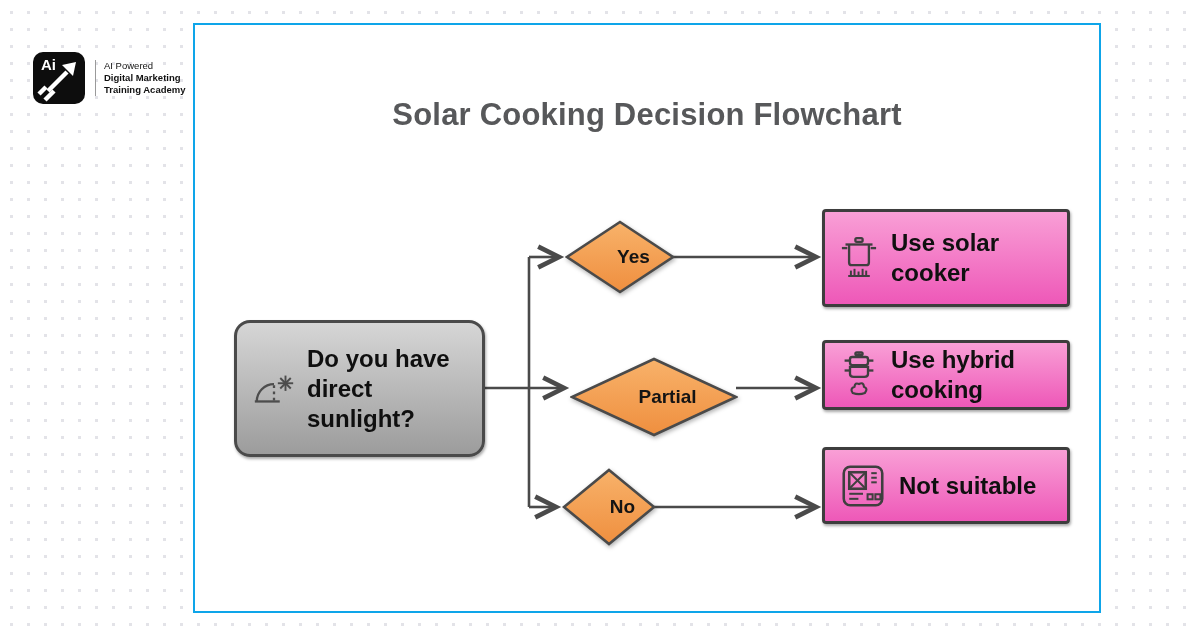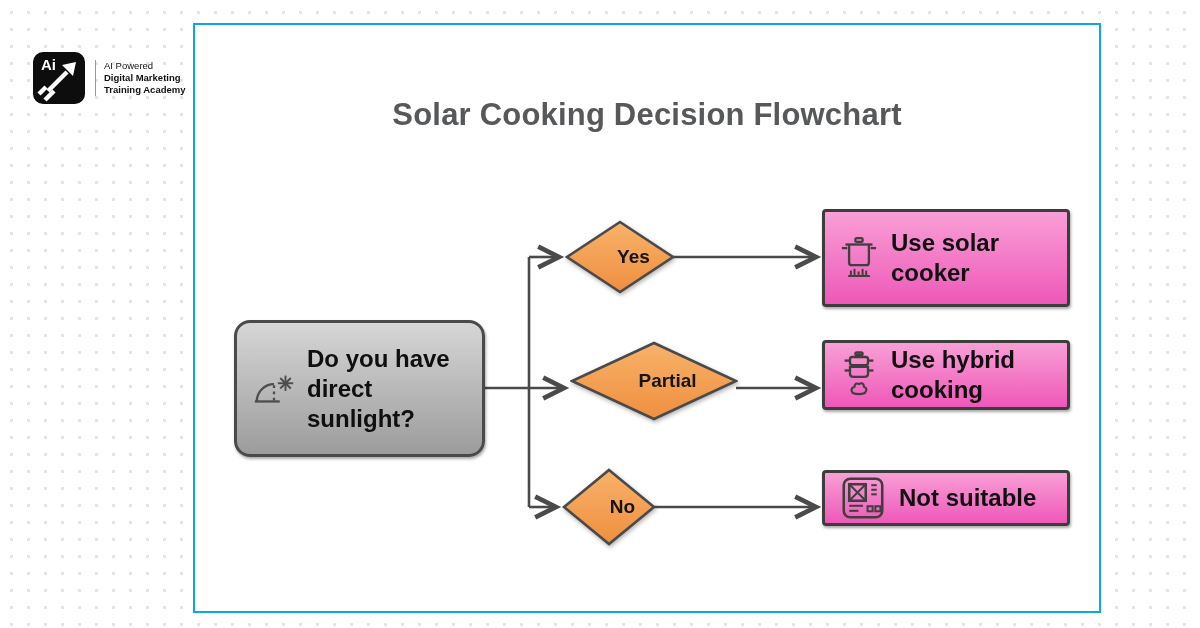--- a/index.html
+++ b/index.html
@@ -50,33 +50,33 @@
     box-shadow:1px 2px 3px rgba(0,0,0,.35);
     padding:10px 12px 10px 14px; gap:10px;
   }
   .q-box .label{
     font-size:24px; line-height:30px; font-weight:bold; color:#0f0f0f; width:170px;
   }
   .diamond{ justify-content:center; }
   .diamond > svg.shape{ position:absolute; left:0; top:0; filter:drop-shadow(1px 2px 2px rgba(0,0,0,.3)); }
   .diamond .label{ position:relative; font-size:19px; font-weight:bold; color:#141414;margin-left:27px; }
   .d-yes{ left:370px; top:195px; width:110px; height:74px; }
-  .d-partial{ left:375px; top:316px; width:168px; height:80px;justify-content:center; }
+  .d-partial{ left:375px; top:332px; width:168px; height:80px;justify-content:center; }
   .d-no{ left:367px; top:443px; width:94px; height:78px; }
 
   .out-box{
     left:627px; width:248px;
     background:linear-gradient(180deg,#f99fd6 0%,#ee58b8 100%);
     border:3px solid #3d3d3d; border-radius:4px;
     box-shadow:1px 2px 3px rgba(0,0,0,.35);
     padding:8px 10px 8px 16px; gap:14px;
   }
   .out-1{ top:184px; height:98px; }
   .out-2{ top:315px; height:70px; }
-  .out-3{ top:445px; height:56px;align-items:center; }
+  .out-3{ top:422px; height:77px;align-items:center; }
   .out-box .label{
     font-size:24px; line-height:30px; font-weight:bold; color:#101010; width:160px;
   }
   .node .icon{ flex:0 0 auto; display:flex; align-items:center; justify-content:center; }
 </style>
 </head>
 <body>
 
 <div class="brand">
   <div class="logo-box">

